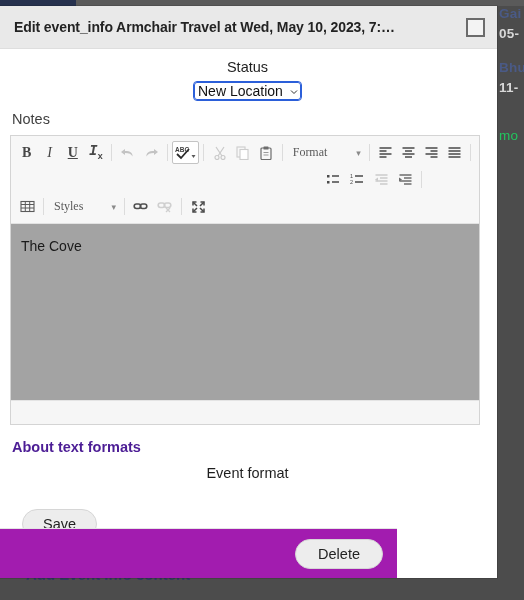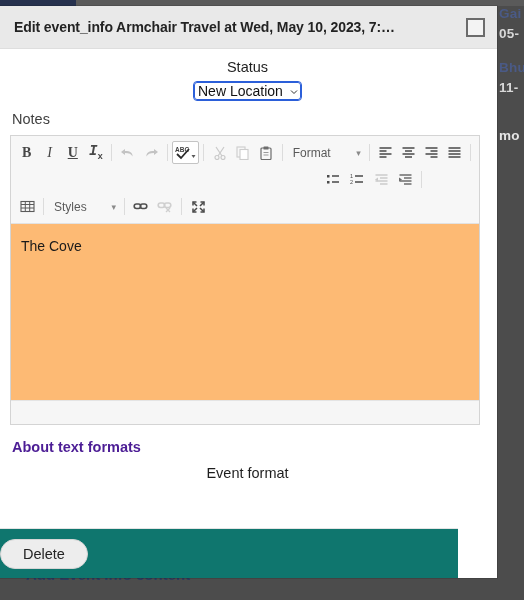--- a/index.html
+++ b/index.html
@@ -31,21 +31,21 @@
   }
   .bg-line {
     font-size: 13.5px;
     line-height: 20px;
     white-space: nowrap;
     padding-left: 2px;
     letter-spacing: .2px;
   }
   .bg-link { color: #4a5a86; font-weight: 600; }
   .bg-date { color: #d8d8d8; font-weight: 600; }
-  .bg-more { color: #e5e5e5; font-weight: 700; }
+  .bg-more { color: #22c55e; font-weight: 400; }
   .bg-gap { height: 14px; }
 
   #bg-bottom-text {
     position: absolute;
     left: 0; top: 566px; width: 524px; height: 18px;
     color: #2e3a5c;
     font-size: 15px;
     font-weight: 600;
     white-space: nowrap;
     overflow: hidden;
@@ -180,32 +180,32 @@
     display: flex;
     align-items: center;
     height: 23px;
     min-width: 78px;
     padding: 0 4px 0 6px;
     font-size: 12px;
     color: #5a5a5a;
     cursor: pointer;
     justify-content: space-between;
   }
-  .tb-combo .cl { white-space: nowrap; }
+  .tb-combo .cl { white-space: nowrap; font-family: Liberation Serif, serif; }
   .tb-combo .ca { font-size: 9px; color: #8a8a8a; margin-left: 10px; }
 
   .tb-txt-b { font-weight: bold; font-family: "Liberation Serif", serif; font-size: 14px; }
   .tb-txt-i { font-style: italic; font-family: "Liberation Serif", serif; font-size: 14px; }
   .tb-txt-u { text-decoration: underline; font-family: "Liberation Serif", serif; font-size: 14px; font-weight: 600; }
   .tb-txt-rm { font-style: italic; font-weight: bold; font-family: Liberation Mono, monospace; font-size: 14px; }
   .tb-txt-rm sub { font-size: 9px; font-style: normal; }
 
   #editor-area {
     height: 176px;
-    background: #fdba74;
+    background: #a3a3a3;
     padding: 14px 10px;
     font-size: 14px;
     color: #1a1a1a;
     cursor: text;
     overflow: hidden;
   }
   #editor-status {
     height: 24px;
     background: #f6f6f6;
     border-top: 1px solid #e4e4e4;
@@ -226,26 +226,27 @@
     background: #ededed;
     border: 1px solid #d6d6d6;
     border-radius: 18px;
     padding: 6px 20px;
     cursor: pointer;
   }
 
   #modal-footer {
     position: absolute;
     left: 0; bottom: 0;
-    width: 458px; height: 50px;
+    width: 397px; height: 50px;
     border-top: 1px solid #e4e4e4;
     display: flex;
     align-items: center;
+    justify-content: flex-end;
     padding-right: 14px;
-    background: #0f766e;
+    background: #a21caf;
   }
   #delete-btn {
     font-family: "Liberation Sans", sans-serif;
     font-size: 14.5px;
     color: #232323;
     background: #ededed;
     border: 1px solid #d6d6d6;
     border-radius: 18px;
     padding: 6px 22px;
     cursor: pointer;
@@ -491,18 +492,21 @@
 
       <div id="editor-status"></div>
     </div>
 
     <div id="about-formats">About text formats</div>
 
     <div class="field-row">
       <span class="field-label">Event format</span>
     </div>
 
+    <div id="save-row">
+      <button id="save-btn">Save</button>
+    </div>
   </div>
 
   <div id="modal-footer">
     <button id="delete-btn">Delete</button>
   </div>
 </div>
 
 </body></html>

